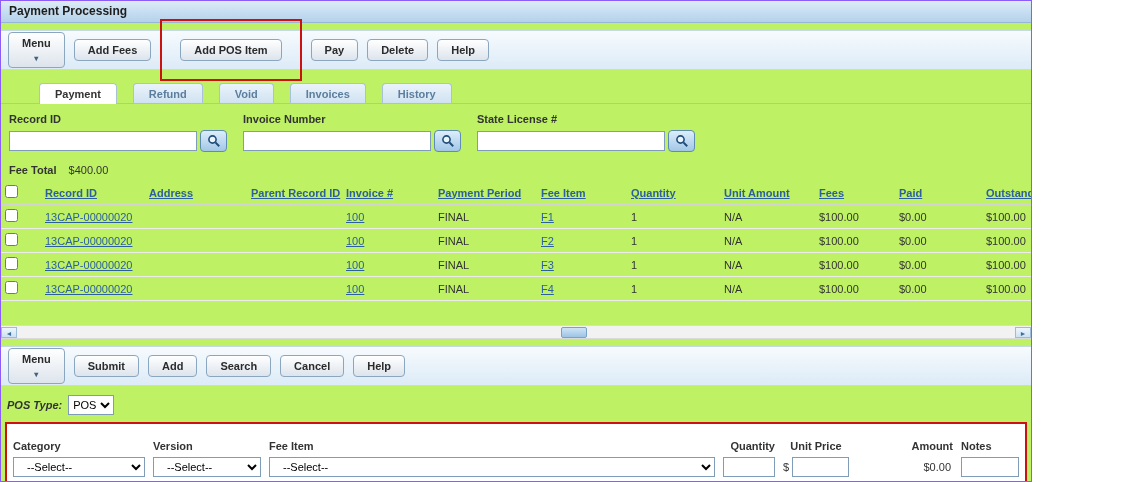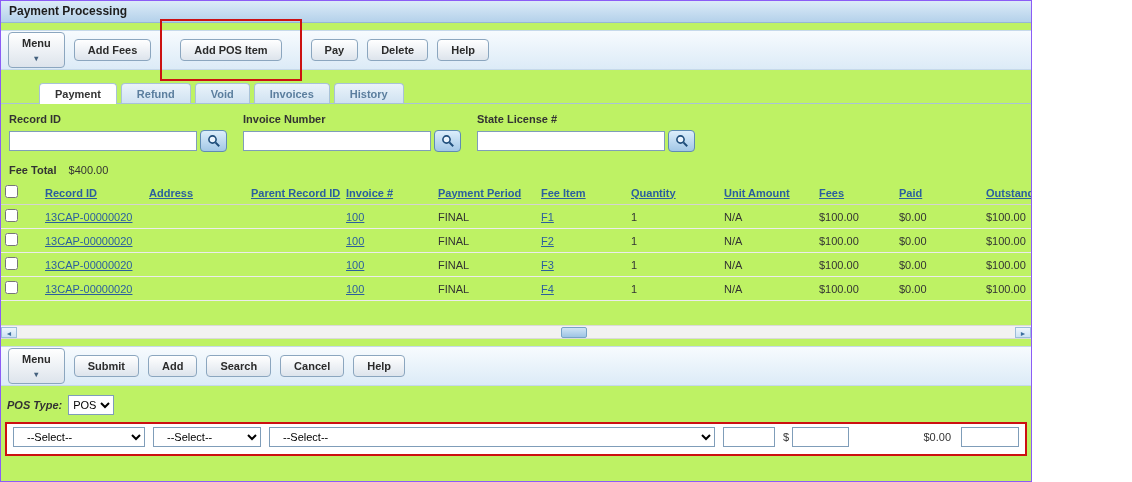--- a/index.html
+++ b/index.html
@@ -63,21 +63,21 @@
     display: inline-flex;
     border: 2px solid #cc1111;
     padding: 18px;
   }
 
   
   .tabbar {
     margin-top: 13px;
     padding-left: 38px;
     display: flex;
-    gap: 4px;
+    gap: 16px;
     border-bottom: 1px solid #a9c2d8;
   }
   .tab {
     padding: 4px 15px 3px;
     border: 1px solid #a9c2d8;
     border-bottom: none;
     border-radius: 4px 4px 0 0;
     background: linear-gradient(#eaf3fb, #d0e2f1);
     color: #5b7e9e;
     font-weight: bold;
@@ -425,20 +425,29 @@
   </div>
 
   <div class="pos-type-row">
     <label>POS Type:</label>
     <select>
       <option>POS</option>
     </select>
   </div>
 
   <div class="pos-box">
+    <div class="pos-grid pos-head">
+      <div>Category</div>
+      <div>Version</div>
+      <div>Fee Item</div>
+      <div class="h-right">Quantity</div>
+      <div class="h-center">Unit Price</div>
+      <div class="h-right">Amount</div>
+      <div>Notes</div>
+    </div>
     <div class="pos-grid">
       <select>
         <option>--Select--</option>
       </select>
       <select>
         <option>--Select--</option>
       </select>
       <select>
         <option>--Select--</option>
       </select>

